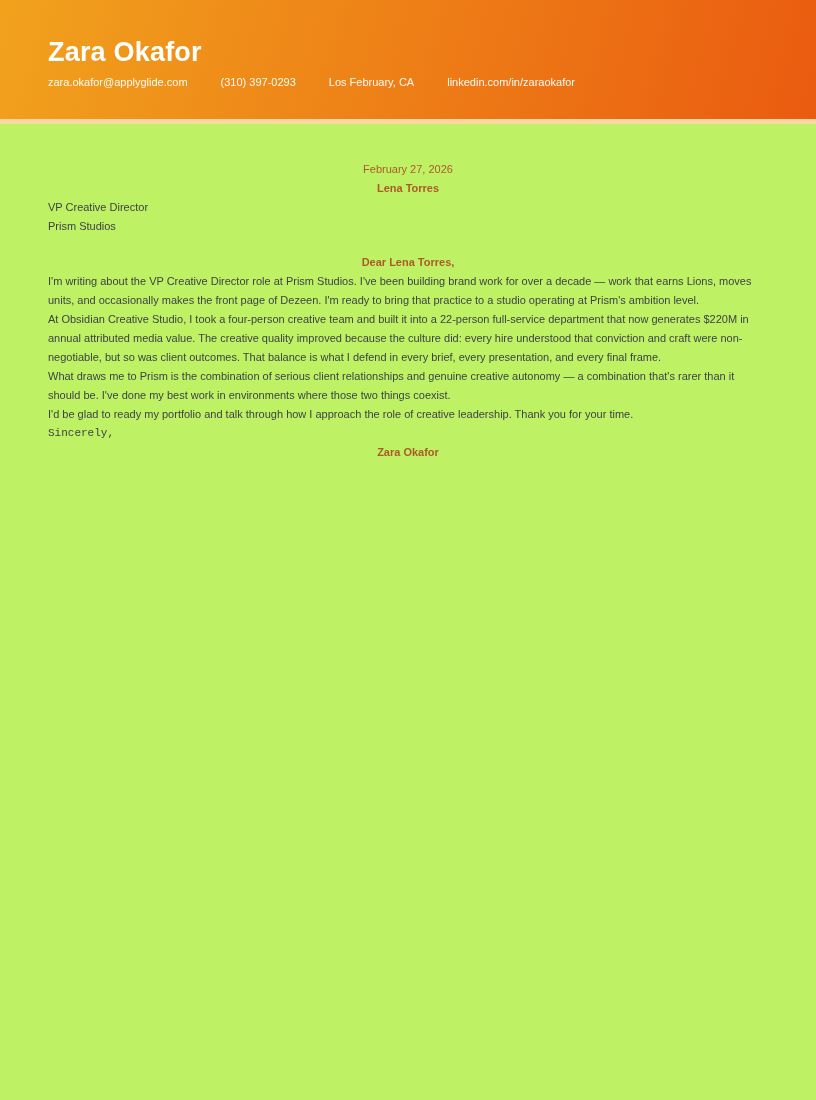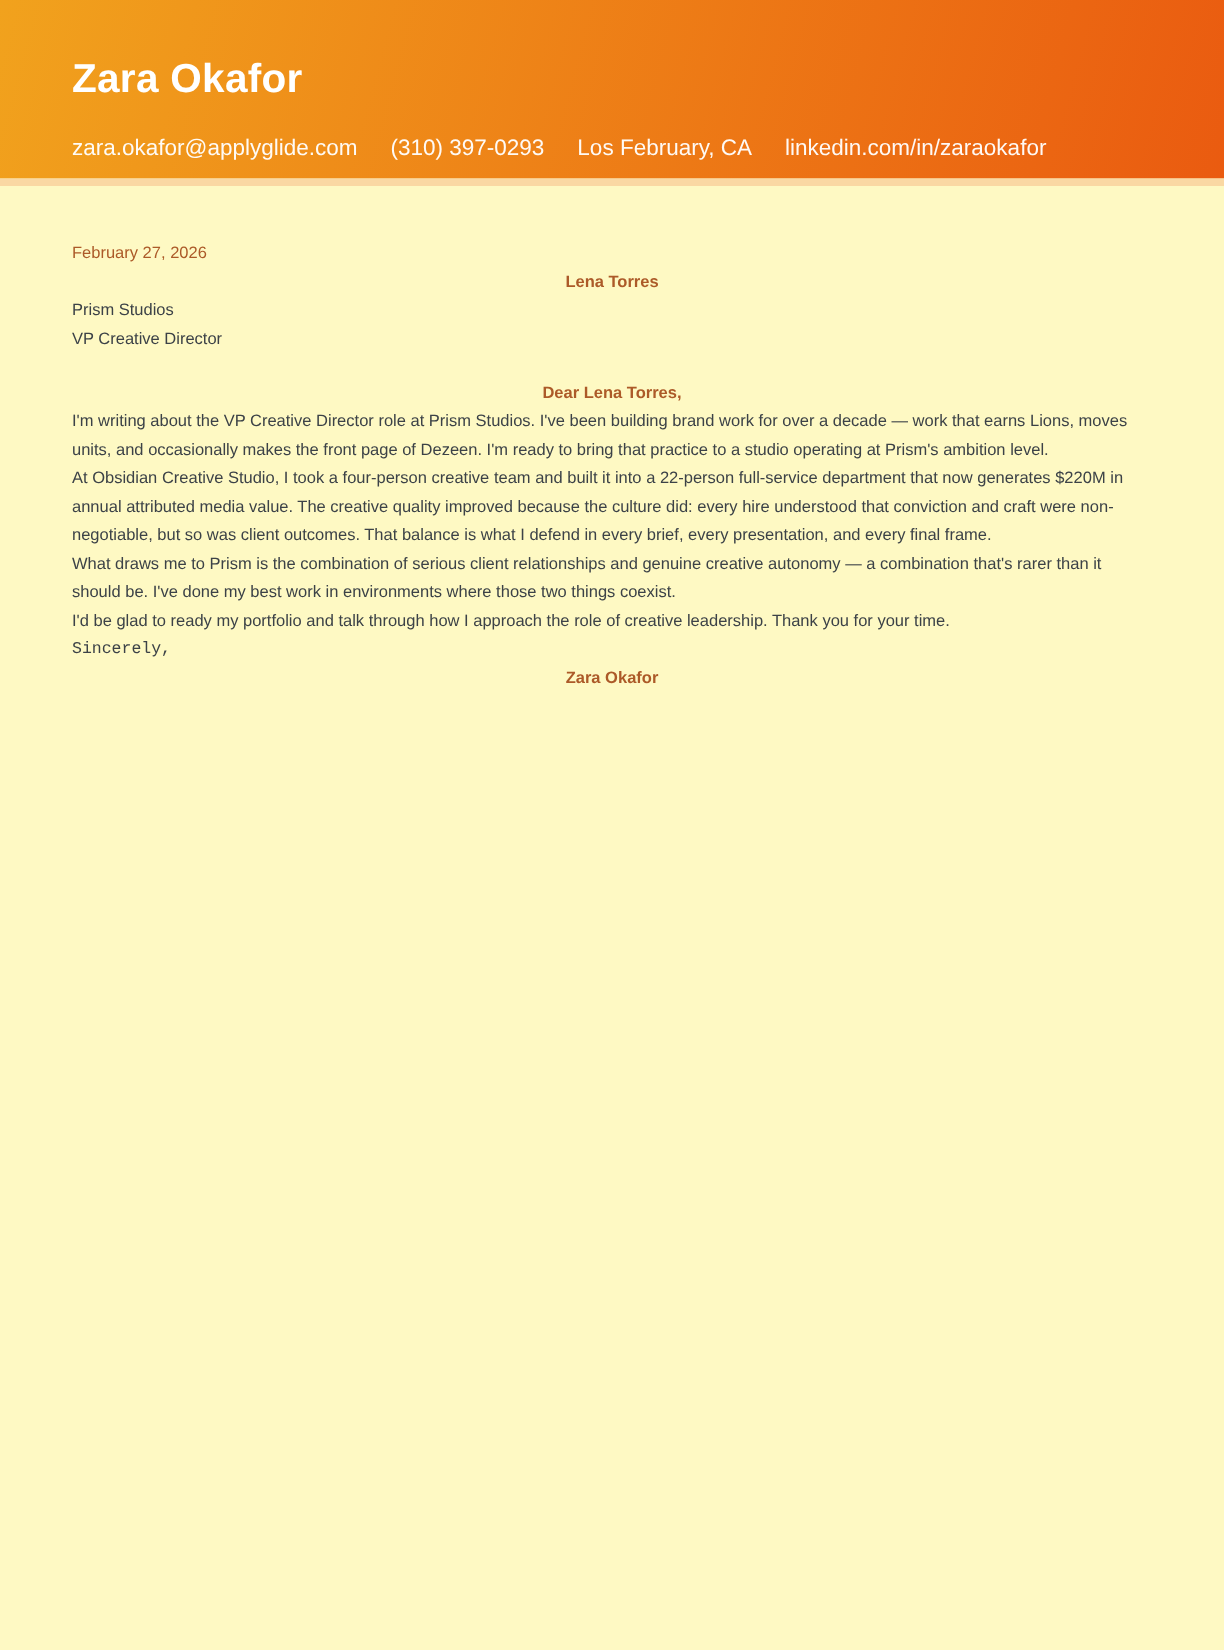--- a/index.html
+++ b/index.html
@@ -7,63 +7,63 @@
       margin: 0;
       padding: 0;
       background: #ffffff;
       font-family: "Liberation Sans", sans-serif;
     }
     .page {
       position: relative;
       width: 816px;
       height: 1100px;
       margin: 0 auto;
-      background: #fef9c3;
+      background: #bef264;
       overflow: hidden;
     }
     .header {
       box-sizing: border-box;
       height: 119px;
       padding: 36px 48px 0 48px;
       background: linear-gradient(105deg,
         var(--header-gradient-start, #f1a21d) 0%,
         var(--header-gradient-end, #ea5b10) 100%);
     }
     .applicant-name {
       margin: 0;
       font-size: 27px;
       line-height: 32px;
       font-weight: bold;
       color: #ffffff;
       letter-spacing: 0.2px;
     }
     .contact-row {
       display: flex;
-      gap: 22px;
-      margin-top: 24px;
-      font-size: 15px;
+      gap: 33px;
+      margin-top: 8px;
+      font-size: 11px;
       line-height: 13px;
       color: rgba(255, 255, 255, 0.96);
       white-space: nowrap;
     }
     .accent-band {
       height: 5px;
       background: var(--accent-band, #fad8a3);
     }
     .letter-body {
       box-sizing: border-box;
       padding: 36px 48px 0 48px;
       font-size: 11px;
       line-height: 19px;
       color: var(--body-text, #3c4247);
     }
     .letter-body p { margin: 0; }
     .accent { color: var(--accent-text, #ac5a28); }
     .bold { font-weight: bold; text-align: center; }
-    .date { margin-bottom: 20px; }
+    .date { margin-bottom: 20px; text-align: center; }
     .recipient { margin-bottom: 17px; }
     .salutation { margin-bottom: 12px; }
     .para { margin-bottom: 14px; }
     .closing { margin-top: 23px; font-family: Liberation Mono, monospace; }
     .signature { margin-top: 29px; }
   </style>
 </head>
 <body>
 
 <div class="page">
@@ -79,22 +79,22 @@
   </header>
 
   <div class="accent-band"></div>
 
   <main class="letter-body">
 
     <p class="date accent">February 27, 2026</p>
 
     <div class="recipient">
       <p class="accent bold">Lena Torres</p>
+      <p>VP Creative Director</p>
       <p>Prism Studios</p>
-      <p>VP Creative Director</p>
     </div>
 
     <p class="salutation accent bold">Dear Lena Torres,</p>
 
     <p class="para">I'm writing about the VP Creative Director role at Prism Studios. I've been building brand work for over a decade — work that earns Lions, moves units, and occasionally makes the front page of Dezeen. I'm ready to bring that practice to a studio operating at Prism's ambition level.</p>
 
     <p class="para">At Obsidian Creative Studio, I took a four-person creative team and built it into a 22-person full-service department that now generates $220M in annual attributed media value. The creative quality improved because the culture did: every hire understood that conviction and craft were non-negotiable, but so was client outcomes. That balance is what I defend in every brief, every presentation, and every final frame.</p>
 
     <p class="para">What draws me to Prism is the combination of serious client relationships and genuine creative autonomy — a combination that's rarer than it should be. I've done my best work in environments where those two things coexist.</p>
 

